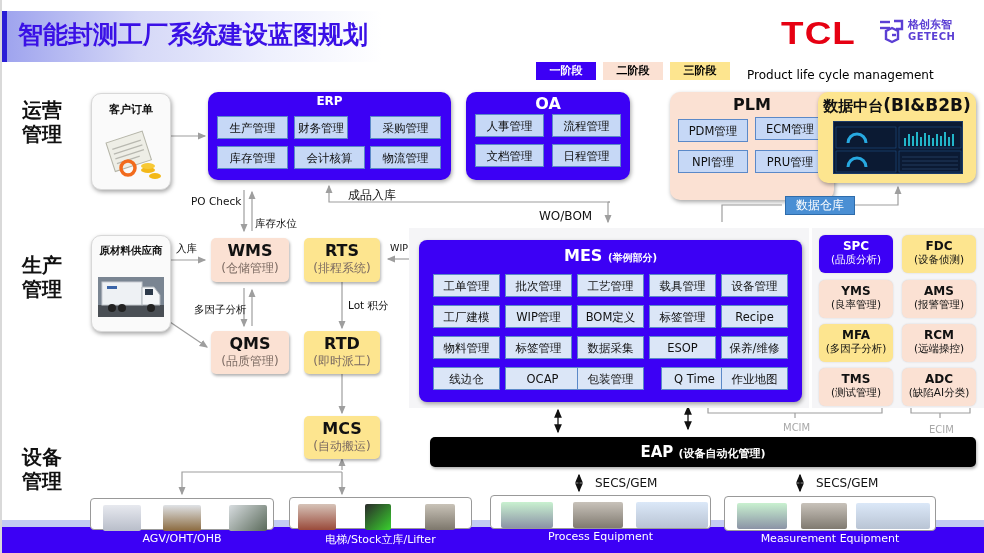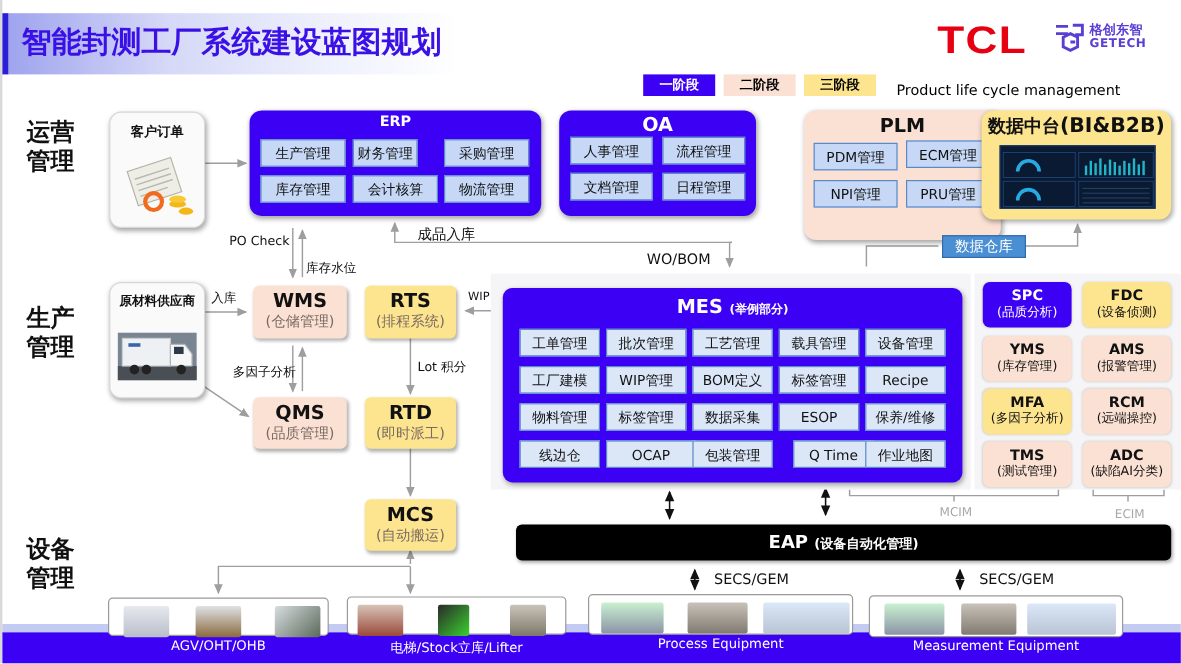--- a/index.html
+++ b/index.html
@@ -321,21 +321,21 @@
       <div class="abs side-box" style="left: 817px; top: 235px; width: 74px; height: 38px; background: rgb(60, 0, 245); color: rgb(255, 255, 255);">
         <span class="name">SPC</span>
         <span class="sub">(品质分析)</span>
       </div>
       <div class="abs side-box" style="left: 900px; top: 235px; width: 74px; height: 38px; background: rgb(253, 229, 143); color: rgb(17, 17, 17);">
         <span class="name">FDC</span>
         <span class="sub">(设备侦测)</span>
       </div>
       <div class="abs side-box" style="left: 817px; top: 280px; width: 74px; height: 38px; background: rgb(251, 225, 211); color: rgb(17, 17, 17);">
         <span class="name">YMS</span>
-        <span class="sub">(库存管理)</span>
+        <span class="sub">(良率管理)</span>
       </div>
       <div class="abs side-box" style="left: 900px; top: 280px; width: 74px; height: 38px; background: rgb(251, 225, 211); color: rgb(17, 17, 17);">
         <span class="name">AMS</span>
         <span class="sub">(报警管理)</span>
       </div>
       <div class="abs side-box" style="left: 817px; top: 324px; width: 74px; height: 38px; background: rgb(253, 229, 143); color: rgb(17, 17, 17);">
         <span class="name">MFA</span>
         <span class="sub">(多因子分析)</span>
       </div>
       <div class="abs side-box" style="left: 900px; top: 324px; width: 74px; height: 38px; background: rgb(251, 225, 211); color: rgb(17, 17, 17);">

